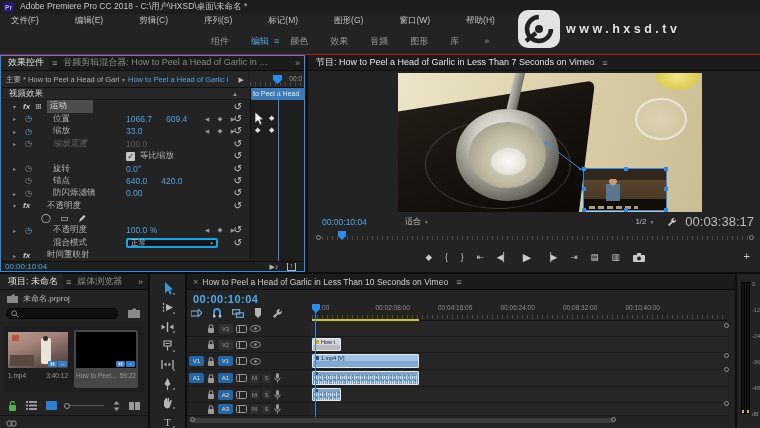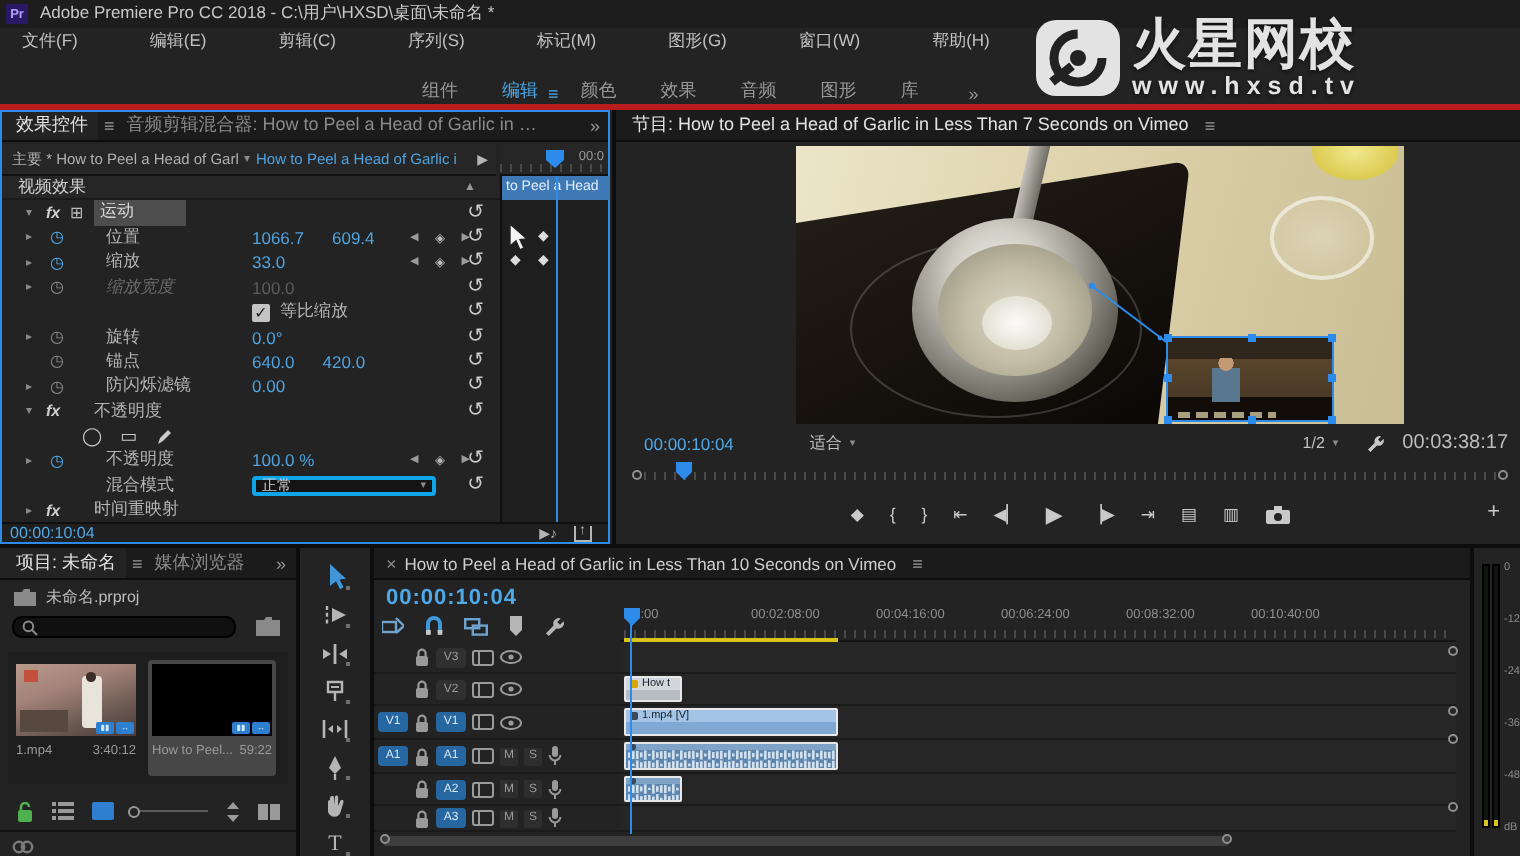--- a/index.html
+++ b/index.html
@@ -9,22 +9,22 @@
          color:#b8b8b8; font-size:9px; -webkit-font-smoothing:antialiased; }
   .abs { position:absolute; }
 
   
   #titlebar { left:0; top:0; width:760px; height:14px; background:#1d1d1d; display:flex; align-items:center; }
   #pr-logo { width:11px; height:10px; margin:0 6px 0 3px; background:#2a1a66; color:#b3a1ff;
              font-size:6.5px; font-weight:bold; display:flex; align-items:center; justify-content:center; border-radius:1px; }
   #title-text { color:#c9c9c9; font-size:8.5px; white-space:nowrap; }
   #menubar { left:0; top:14px; width:760px; height:14px; background:#232323; display:flex; align-items:center; padding-left:4px;gap:22px; }
   .menu-item { padding:0 7px; color:#c2c2c2; font-size:8.5px; cursor:default; }
-  #wsbar { left:0; top:28px; width:760px; height:27px; background:#232323; border-bottom:3px solid #b91c1c;
-           display:flex; align-items:flex-end; }
+  #wsbar { left:0; top:28px; width:760px; height:27px; background:#232323; border-bottom:1px solid #b91c1c;
+           display:flex; align-items:center; }
   .ws-tab { padding:0 11px; color:#989898; font-size:9px; }
   .ws-tab.active { color:var(--accent-text); }
   .ws-menu { color:var(--accent-text); font-size:9px; margin-left:-6px; }
   .ws-overflow { color:#989898; margin-left:14px; }
 
   
   #watermark { right:2px; top:1px; width:242px; height:56px; display:flex; align-items:center; z-index:60; opacity:.92; pointer-events:none; }
   #wm-logo { width:46px; height:44px; flex:0 0 auto; }
   #wm-text { margin-left:4px; }
   #wm-title { color:#f4f4f4; font-size:27px; font-weight:bold; letter-spacing:1px; line-height:28px;
@@ -116,21 +116,21 @@
   .pip-cap { position:absolute; left:6%; bottom:4%; width:60%; height:3px;
              background:repeating-linear-gradient(90deg,#cfc49e 0 6px,transparent 6px 9px); opacity:.8; }
   .hd { position:absolute; width:4px; height:4px; background:var(--accent); }
   #pm-ctrl { position:absolute; left:0; top:158px; width:454px; height:17px; display:flex; align-items:center; }
   #pm-tc { color:var(--accent-text); font-size:8.5px; margin-left:14px; }
   .pm-dd { color:#c0c0c0; font-size:8px; display:flex; align-items:center; gap:4px; }
   .dd-caret { font-size:5.5px; color:#8a8a8a; }
   #pm-fit { margin-left:38px; }
   #pm-res { margin-left:auto; }
   #pm-wrench { margin:0 8px 0 14px; }
-  #pm-dur { color:#bdbdbd; font-size:10px; margin-right:8px; }
+  #pm-dur { color:#bdbdbd; font-size:13px; margin-right:8px; }
   #pm-scrub { position:absolute; left:8px; top:176px; width:438px; height:12px; }
   #pm-scrub .lane { position:absolute; left:6px; right:6px; top:5px; height:4px; }
   .ring { width:5px; height:5px; border:1px solid #8e8e8e; border-radius:50%; position:absolute; top:4px; }
   #pm-ph { position:absolute; left:22px; top:0; width:8px; height:9px; background:var(--accent);
            clip-path:polygon(0 0,100% 0,100% 55%,50% 100%,0 55%); }
   #pm-transport { position:absolute; left:0; top:191px; width:454px; height:22px; display:flex; align-items:center; justify-content:center; gap:13px; }
   .tbtn { color:#c9c9c9; font-size:8.5px; display:flex; align-items:center; }
   #pm-plus { position:absolute; right:10px; top:195px; color:#c9c9c9; font-size:11px; }
 
   
@@ -231,21 +231,20 @@
     </div>
 
   <div id="watermark" class="abs">
     <svg id="wm-logo" viewBox="0 0 46 44">
       <rect x="2" y="3" width="42" height="38" rx="10" fill="#f4f4f4"></rect>
       <circle cx="23" cy="22" r="12" fill="none" stroke="#222" stroke-width="4.5" stroke-dasharray="56 20"></circle>
       <circle cx="23" cy="22" r="4" fill="#222"></circle>
       <path d="M10 34 L20 26" stroke="#222" stroke-width="4.5"></path>
     </svg>
     <div id="wm-text">
-      <div id="wm-title">火星网校</div>
       <div id="wm-url">www.hxsd.tv</div>
     </div>
   </div>
 
   <div id="ec-panel" class="abs panel">
     <div class="tabbar">
       <span class="tab-active">效果控件</span>
       <span class="pmenu">≡</span>
       <span class="tab-idle" style="max-width:220px">音频剪辑混合器: How to Peel a Head of Garlic in Less Than 10 Se</span>
       <span class="overflow">»</span>

